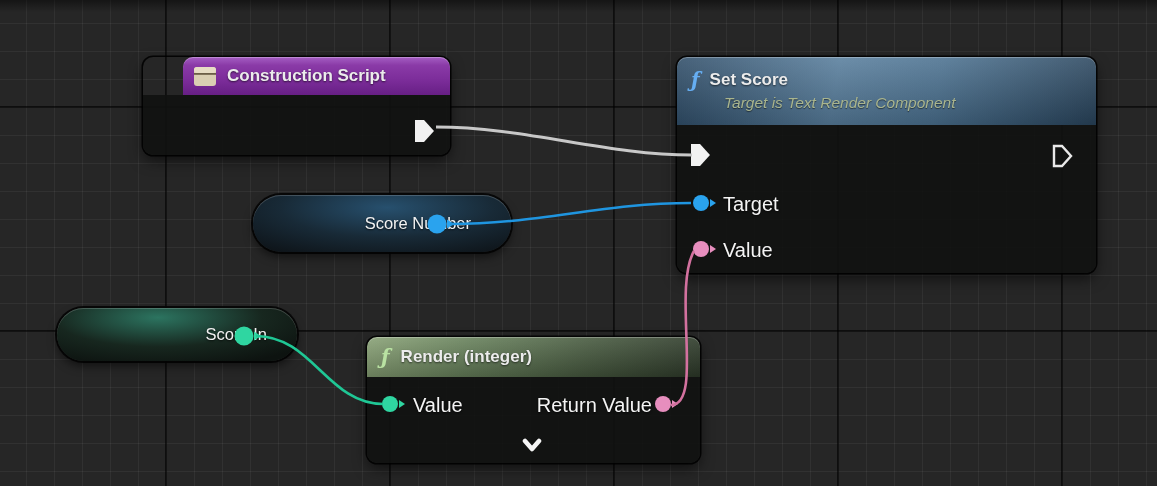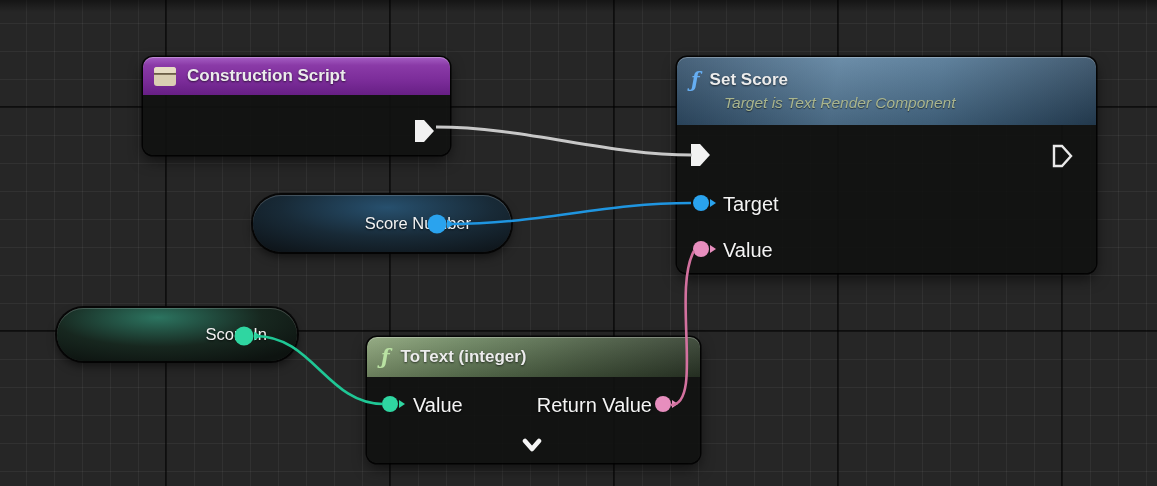--- a/index.html
+++ b/index.html
@@ -52,21 +52,21 @@
   }
   .fn-glyph{
     font-family:"DejaVu Serif",serif;font-style:italic;font-weight:bold;
     font-size:20px;line-height:1;
   }
   
   .node-cs{left:143px;top:57px;width:307px;height:98px;}
   .node-cs .header{
     height:38px;
     background:linear-gradient(180deg,#a55ec3 0%,#8a3aa7 22%,#7c2d9a 60%,#671f85 100%);
-    align-items:center;padding-left:10px;
+    align-items:center;padding-left:10px;margin-left:40px;
   }
   .cs-icon{width:24px;height:21px;display:inline-block;margin-right:10px;}
   
   .node-st{left:677px;top:57px;width:419px;height:216px;}
   .node-st .header{
     height:68px;flex-direction:column;justify-content:center;padding-left:14px;
     background:
       linear-gradient(180deg, rgba(255,255,255,0.12), rgba(0,0,0,0.18)),
       linear-gradient(100deg,#2f4d68 0%,#587e9d 38%,#4b7190 62%,#29445c 100%);
   }
@@ -194,21 +194,21 @@
       <svg width="28" height="20" viewBox="0 0 28 20">
         <circle cx="10" cy="10" r="9.5" fill="#2fd6a1"></circle>
         <path d="M20 5.5 L27 10 L20 14.5 Z" fill="#2fd6a1"></path>
       </svg>
     </div>
   </div>
 
   <div class="node node-tt">
     <div class="header">
       <span class="fn-glyph">ƒ</span>
-      <span class="hdr-title">ToText (integer)</span>
+      <span class="hdr-title">Render (integer)</span>
     </div>
     <div class="body" style="top:40px;"></div>
 
     <div class="pin" style="left:14px;top:58px;">
       <svg width="26" height="18" viewBox="0 0 26 18">
         <circle cx="9" cy="9" r="8" fill="#2fd6a1"></circle>
         <path d="M18 5 L24 9 L18 13 Z" fill="#2fd6a1"></path>
       </svg>
     </div>
     <span class="pin-label" style="left:46px;top:57px;">Value</span>

